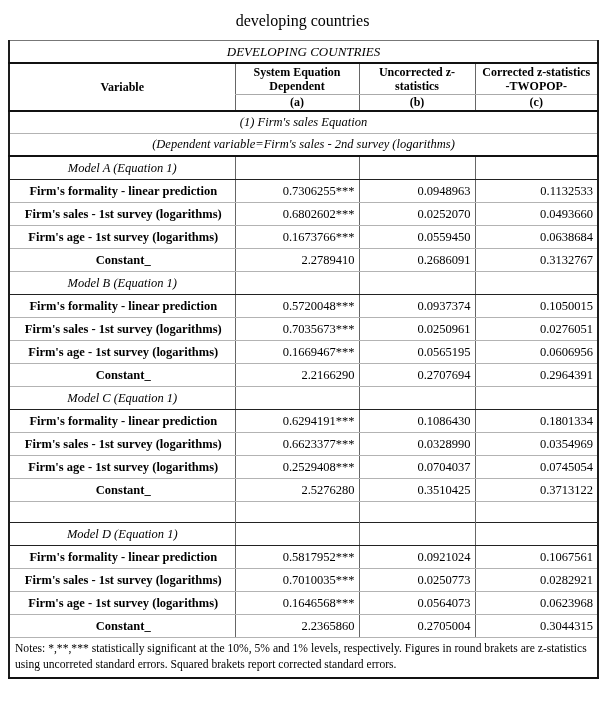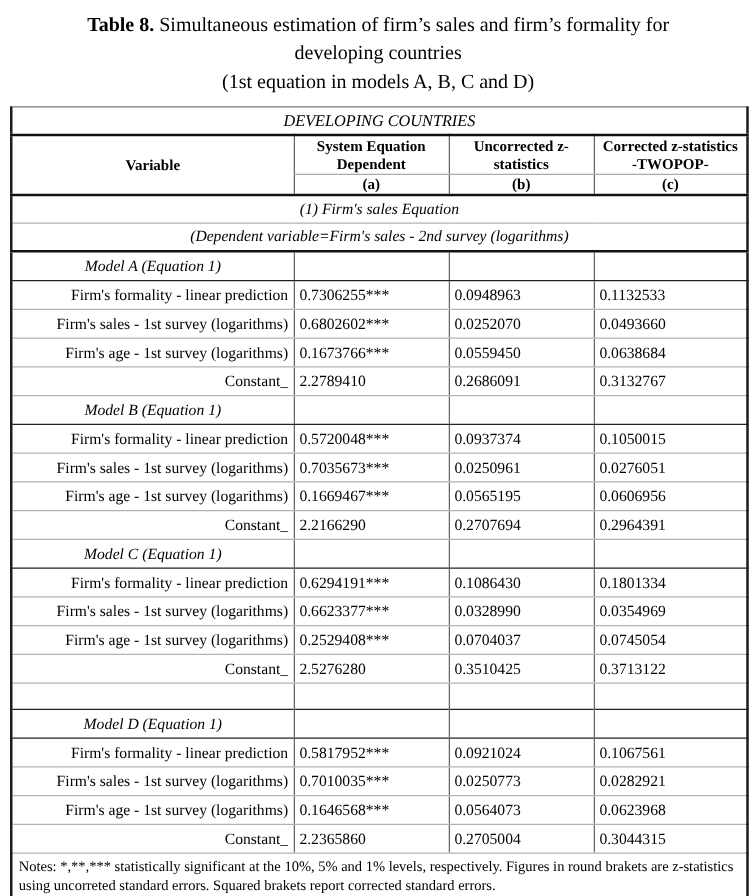--- a/index.html
+++ b/index.html
@@ -77,40 +77,38 @@
   tr.deprow td {
     font-style:italic;
     text-align:center;
     height:21px;
     border-bottom:2px solid #111;
     border-radius:10px;
   }
   tr.label td { border-top:1.5px solid #222; border-bottom:1.5px solid #222; }
   tr.label td.lab { font-style:italic; text-align:center; }
   tr.data td { border-bottom:1px solid #b3b3b3; }
-  tr.data td.var { text-align:right; padding-left:6px; }
-  tr.data td.num { text-align:left; }
+  tr.data td.var { text-align:center; padding-left:6px;font-weight:bold; }
+  tr.data td.num { text-align:right; }
   tr.spacer td { height:20px; }
   tr.notes td {
     border-top:1.5px solid #222;
     font-size:11.6px;
     line-height:1.32;
     text-align:left;
     padding:3px 5px 5px;
     height:auto;
     white-space:normal;
   }
 </style>
 </head>
 <body>
 
 <div class="title-block">
-  <div><span class="b">Table 8.</span><span> Simultaneous estimation of firm’s sales and firm’s formality for</span></div>
   <div>developing countries</div>
-  <div>(1st equation in models A, B, C and D)</div>
 </div>
 
 <table class="results">
   <colgroup>
     <col style="width:226px">
     <col style="width:124px">
     <col style="width:116px">
     <col style="width:123px">
   </colgroup>
   <tbody>

